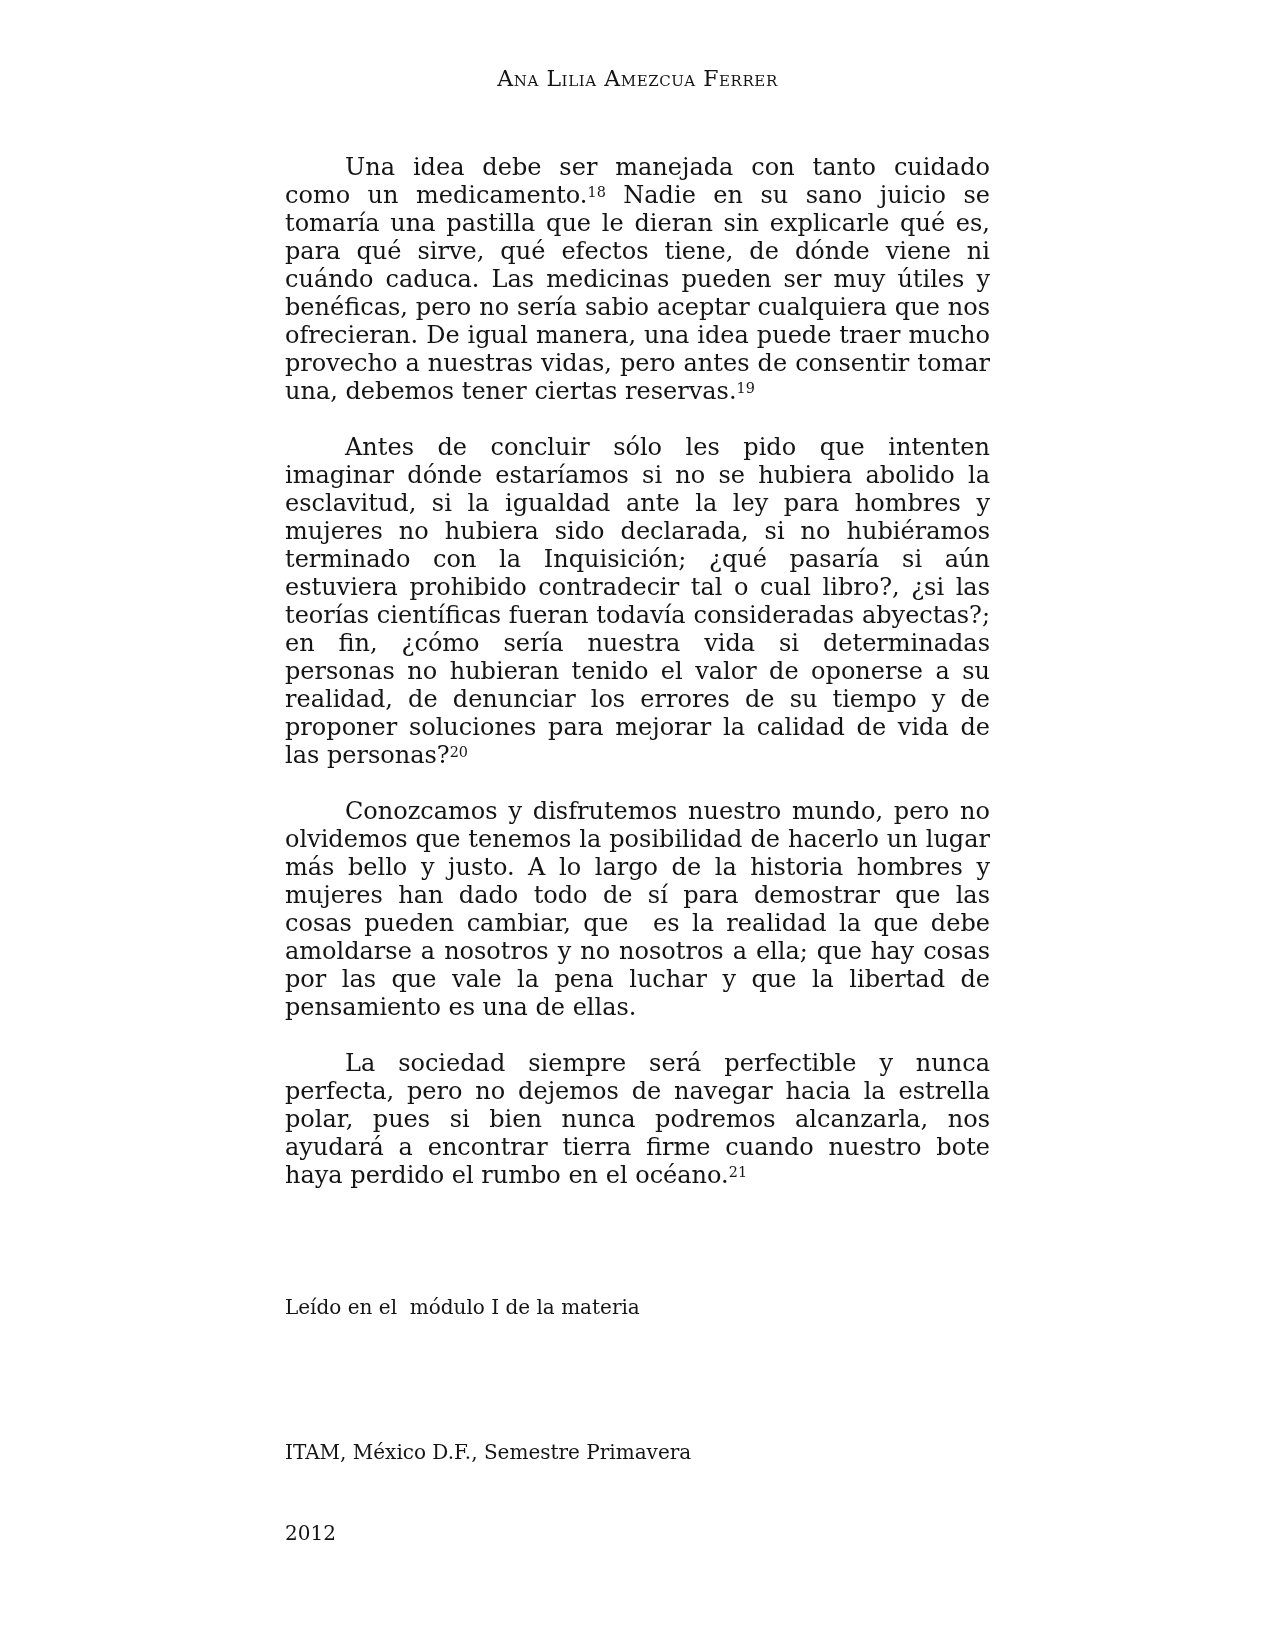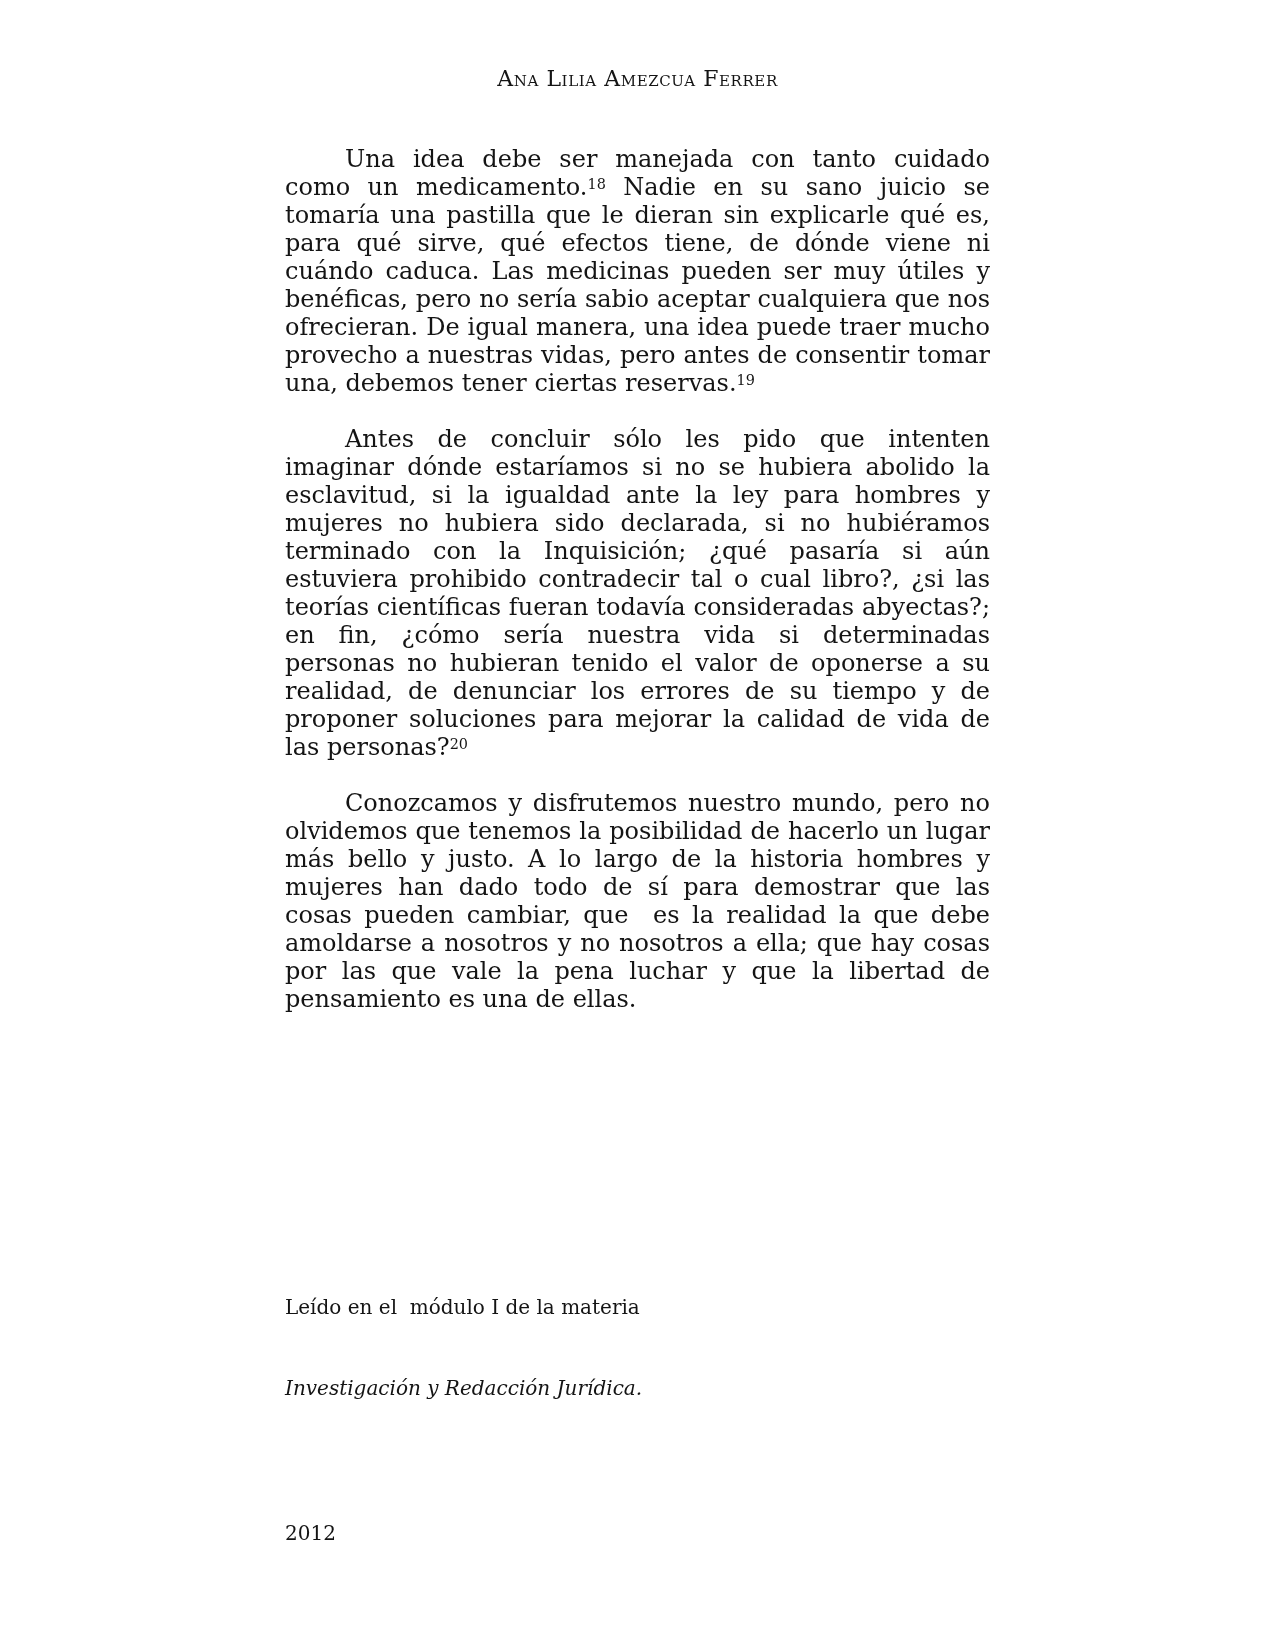--- a/index.html
+++ b/index.html
@@ -22,21 +22,21 @@
     font-size: 22px;
     letter-spacing: 0.6px;
   }
   .content {
     position: absolute;
     left: 285px;
     top: 141px;
     width: 705px;
   }
   .body-para {
-    margin: 4px 0 28px 0;
+    margin: 12px 0 28px 0;
     font-size: 24px;
     line-height: 28px;
     text-align: justify;
     text-indent: 60px;
   }
   sup {
     font-size: 0.60em;
     line-height: 0;
     vertical-align: baseline;
     position: relative;
@@ -74,23 +74,24 @@
 <body>
 
 <div class="page">
 
   <div class="header">Ana Lilia Amezcua Ferrer</div>
 
   <div class="content">
     <p class="body-para">Una idea debe ser manejada con tanto cuidado como un medicamento.<sup>18</sup> Nadie en su sano juicio se tomaría una pastilla que le dieran sin explicarle qué es, para qué sirve, qué efectos tiene, de dónde viene ni cuándo caduca. Las medicinas pueden ser muy útiles y benéficas, pero no sería sabio aceptar cualquiera que nos ofrecieran. De igual manera, una idea puede traer mucho provecho a nuestras vidas, pero antes de consentir tomar una, debemos tener ciertas reservas.<sup>19</sup></p>
     <p class="body-para">Antes de concluir sólo les pido que intenten imaginar dónde estaríamos si no se hubiera abolido la esclavitud, si la igualdad ante la ley para hombres y mujeres no hubiera sido declarada, si no hubiéramos terminado con la Inquisición; ¿qué pasaría si aún estuviera prohibido contradecir tal o cual libro?, ¿si las teorías científicas fueran todavía consideradas abyectas?; en fin, ¿cómo sería nuestra vida si determinadas personas no hubieran tenido el valor de oponerse a su realidad, de denunciar los errores de su tiempo y de proponer soluciones para mejorar la calidad de vida de las personas?<sup>20</sup></p>
     <p class="body-para">Conozcamos y disfrutemos nuestro mundo, pero no olvidemos que tenemos la posibilidad de hacerlo un lugar más bello y justo. A lo largo de la historia hombres y mujeres han dado todo de sí para demostrar que las cosas pueden cambiar, que&nbsp; es la realidad la que debe amoldarse a nosotros y no nosotros a ella; que hay cosas por las que vale la pena luchar y que la libertad de pensamiento es una de ellas.</p>
+    <p class="body-para">La sociedad siempre será perfectible y nunca perfecta, pero no dejemos de navegar hacia la estrella polar, pues si bien nunca podremos alcanzarla, nos ayudará a encontrar tierra firme cuando nuestro bote haya perdido el rumbo en el océano.<sup>21</sup></p>
   </div>
 
   <div class="attribution">
     <div>Leído en el&nbsp; módulo I de la materia</div>
-    <div class="italic">Investigación y Redacción Jurídica.</div>
     <div class="attr-gap"></div>
+    <div>ITAM, México D.F., Semestre Primavera</div>
     <div>2012</div>
   </div>
 
 
 </div>
 
 </body></html>

